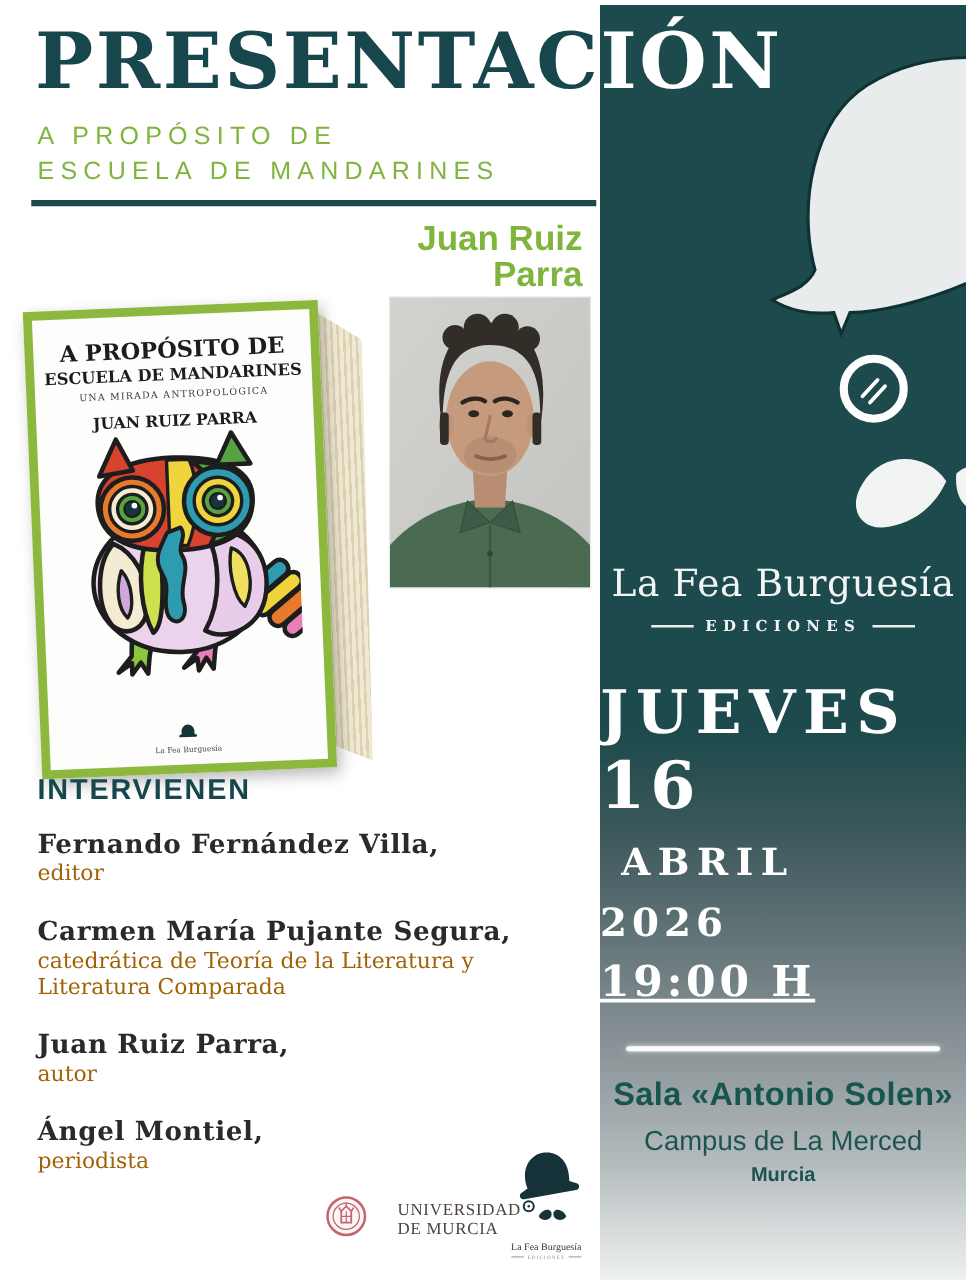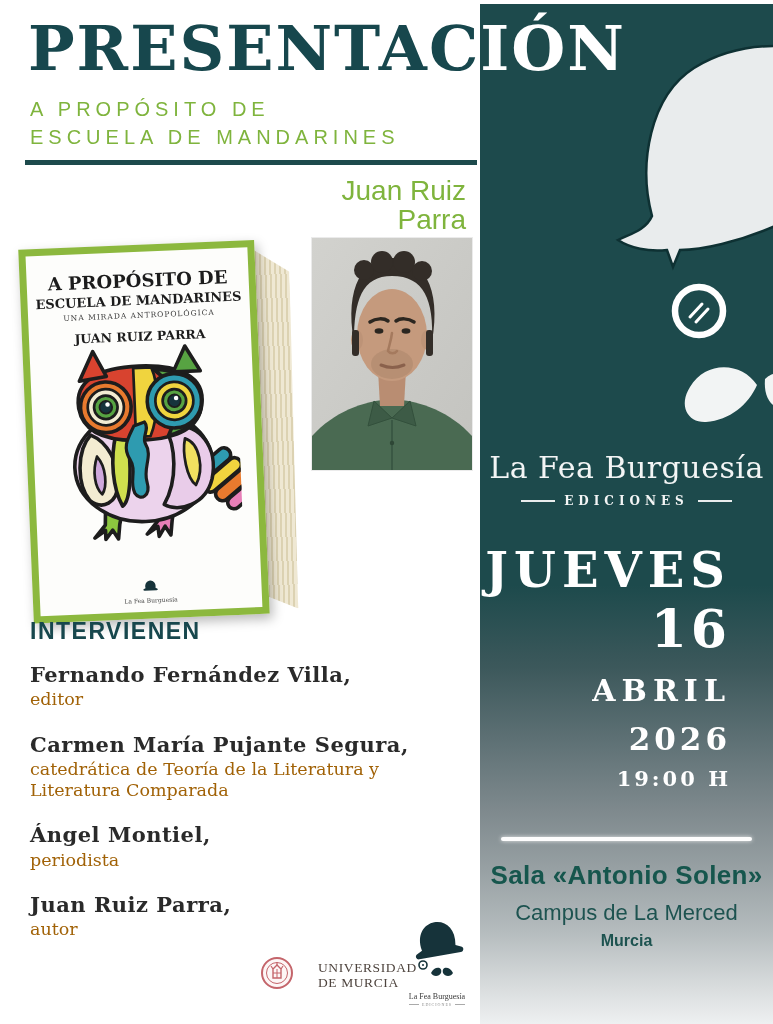--- a/index.html
+++ b/index.html
@@ -13,47 +13,47 @@
            #1d4a4c 0%, #1d4a4c 57%, #3c585b 65%, #5d7074 72%, #7e898d 79%,
            #98a1a4 85%, #b5bcbe 91%, #d6dadb 96%, #eef0f1 100%);}
   .panel-art{position:absolute;left:0;top:0;width:293px;height:440px;}
 
   .publisher-block{position:absolute;left:0;top:446px;width:293px;text-align:center;color:#f3f5f5;}
   .publisher-name{font-family:"DejaVu Serif",serif;font-size:30px;letter-spacing:.5px;}
   .publisher-sub{margin-top:9px;display:flex;align-items:center;justify-content:center;gap:9px;
                  font-family:"DejaVu Serif",serif;font-size:12px;letter-spacing:5px;font-weight:700;}
   .pub-dash{width:34px;height:2px;background:#e9eded;}
 
-  .event-block{position:absolute;left:0;top:538px;width:251px;text-align:right;color:#ffffff;
+  .event-block{position:absolute;left:0;top:538px;width:251px;text-align:left;color:#ffffff;
                font-family:"DejaVu Serif",serif;font-weight:700;}
   .ev-day{font-size:48px;letter-spacing:6px;}
   .ev-num{font-size:52px;letter-spacing:4px;}
   .ev-month{font-size:30px;letter-spacing:6px;margin-top:14px;padding-left:17px;}
   .ev-year{font-size:31px;letter-spacing:4px;margin-top:13px;}
-  .ev-time{font-size:21px;letter-spacing:3px;margin-top:9px;}
+  .ev-time{font-size:34px;letter-spacing:3px;margin-top:9px;text-decoration:underline;}
 
   .white-rule{position:absolute;left:21px;top:833px;width:251px;height:4px;background:#fdfdfd;
               border-radius:2px;box-shadow:0 0 4px rgba(255,255,255,.8);}
 
   .venue-block{position:absolute;left:0;top:856px;width:293px;text-align:center;color:#16564d;}
   .venue-room{font-size:26px;font-weight:700;letter-spacing:.3px;}
   .venue-campus{font-size:22px;margin-top:9px;color:#1d5350;}
   .venue-city{font-size:16px;margin-top:6px;font-weight:700;color:#1d5350;}
 
   
   .title{position:absolute;left:28px;top:12px;white-space:nowrap;z-index:5;
          font-family:"DejaVu Serif",serif;font-weight:700;font-size:62px;letter-spacing:2px;
          color:#17474d;}
   .title .t-over{position:absolute;left:0;top:0;color:#ffffff;
                  clip-path:inset(-20px -300px -20px 452px);}
   .subtitle{position:absolute;left:30px;top:96px;z-index:5;color:#7fb43d;
             font-size:20px;letter-spacing:5px;line-height:1.38;font-weight:400;}
   .teal-rule{position:absolute;left:25px;top:160px;width:452px;height:5px;background:#1d4a4c;}
   .author-name{position:absolute;left:200px;top:176px;width:266px;text-align:right;z-index:5;
-               color:#7fb43d;font-size:28px;font-weight:400;line-height:1.04;}
+               color:#7fb43d;font-size:28px;font-weight:700;line-height:1.04;}
 
   
   .book{position:absolute;left:26px;top:244px;width:270px;height:376px;transform:rotate(-2.4deg);}
   .pages{position:absolute;right:0;top:8px;width:38px;height:362px;
          background:repeating-linear-gradient(90deg,#efe8d3 0 3px,#dcd2b2 3px 5px);
          clip-path:polygon(0 0,100% 7%,86% 100%,0 96%);}
   .cover{position:absolute;left:0;top:0;width:222px;height:360px;background:#fdfdfb;
          border:7px solid #8cb83e;box-shadow:3px 5px 12px rgba(0,0,0,.28);
          text-align:center;}
   .bc-title{font-family:"DejaVu Serif",serif;font-weight:700;font-size:18px;color:#1c1c1c;margin-top:18px;}
@@ -259,26 +259,26 @@
   <div class="speakers">
     <div class="speaker">
       <div class="sp-name">Fernando Fernández Villa,</div>
       <div class="sp-role">editor</div>
     </div>
     <div class="speaker">
       <div class="sp-name">Carmen María Pujante Segura,</div>
       <div class="sp-role">catedrática de Teoría de la Literatura y Literatura Comparada</div>
     </div>
     <div class="speaker">
+      <div class="sp-name">Juan Ruiz Parra,</div>
+      <div class="sp-role">autor</div>
+    </div>
+    <div class="speaker">
       <div class="sp-name">Ángel Montiel,</div>
       <div class="sp-role">periodista</div>
-    </div>
-    <div class="speaker">
-      <div class="sp-name">Juan Ruiz Parra,</div>
-      <div class="sp-role">autor</div>
     </div>
   </div>
 
   <div class="um-logo">
     <svg width="34" height="34" viewBox="0 0 34 34">
       <circle cx="17" cy="17" r="15" fill="#fdf6f6" stroke="#c4656b" stroke-width="2"></circle>
       <circle cx="17" cy="17" r="10.5" fill="none" stroke="#c4656b" stroke-width="1"></circle>
       <path d="M17,9 L21,13 L21,22 L13,22 L13,13 Z" fill="none" stroke="#c4656b" stroke-width="1.4"></path>
       <path d="M13,13 L11,10 M21,13 L23,10 M17,9 L17,6" stroke="#c4656b" stroke-width="1.2"></path>
       <path d="M13,17 L21,17 M17,13 L17,22" stroke="#c4656b" stroke-width="1"></path>

